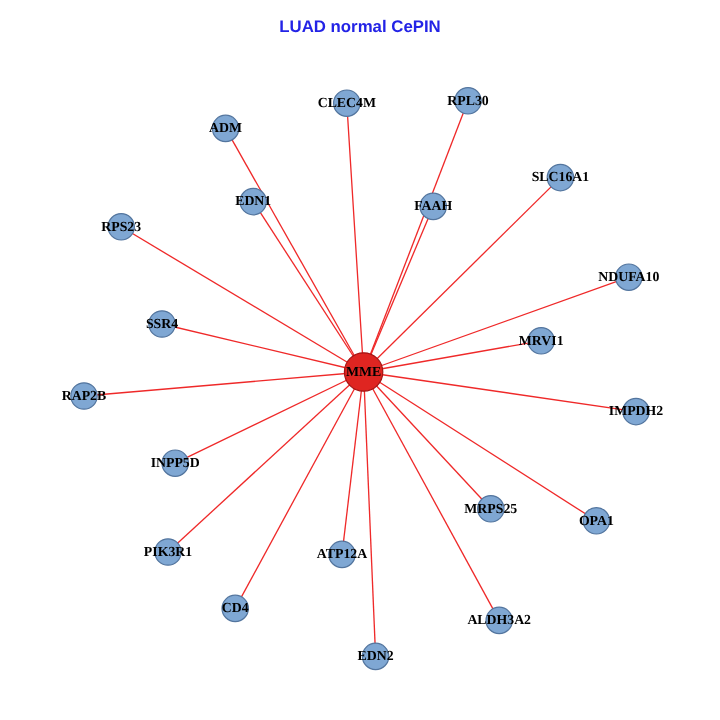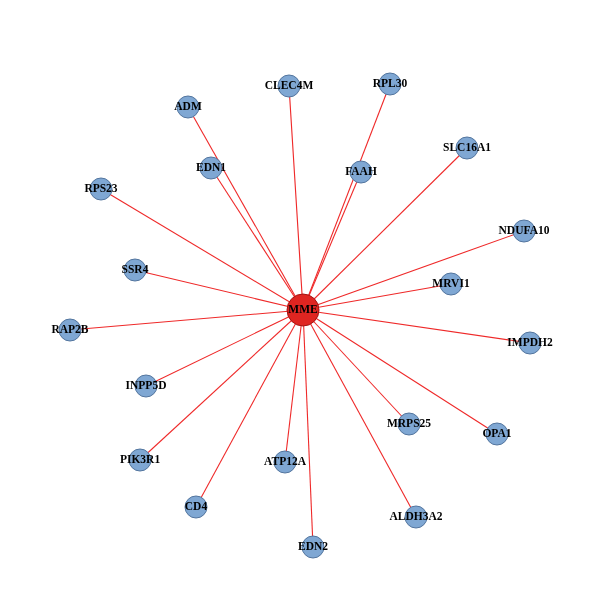--- a/index.html
+++ b/index.html
@@ -98,13 +98,14 @@
       <text x="140" y="460.5" class="node-label" fill="#000000">PIK3R1</text>
       <circle cx="285" cy="462" r="11" fill="#7fa7d3" stroke="#53759e" stroke-width="1"></circle>
       <text x="285" y="462.5" class="node-label" fill="#000000">ATP12A</text>
       <circle cx="196" cy="507" r="11" fill="#7fa7d3" stroke="#53759e" stroke-width="1"></circle>
       <text x="196" y="507.5" class="node-label" fill="#000000">CD4</text>
       <circle cx="416" cy="517" r="11" fill="#7fa7d3" stroke="#53759e" stroke-width="1"></circle>
       <text x="416" y="517.5" class="node-label" fill="#000000">ALDH3A2</text>
       <circle cx="313" cy="547" r="11" fill="#7fa7d3" stroke="#53759e" stroke-width="1"></circle>
       <text x="313" y="547.5" class="node-label" fill="#000000">EDN2</text>
     </svg>
+  <div class="plot-title" style="color: rgb(35, 35, 230);">LUAD normal CePIN</div>
 </div>
 
 </body></html>

